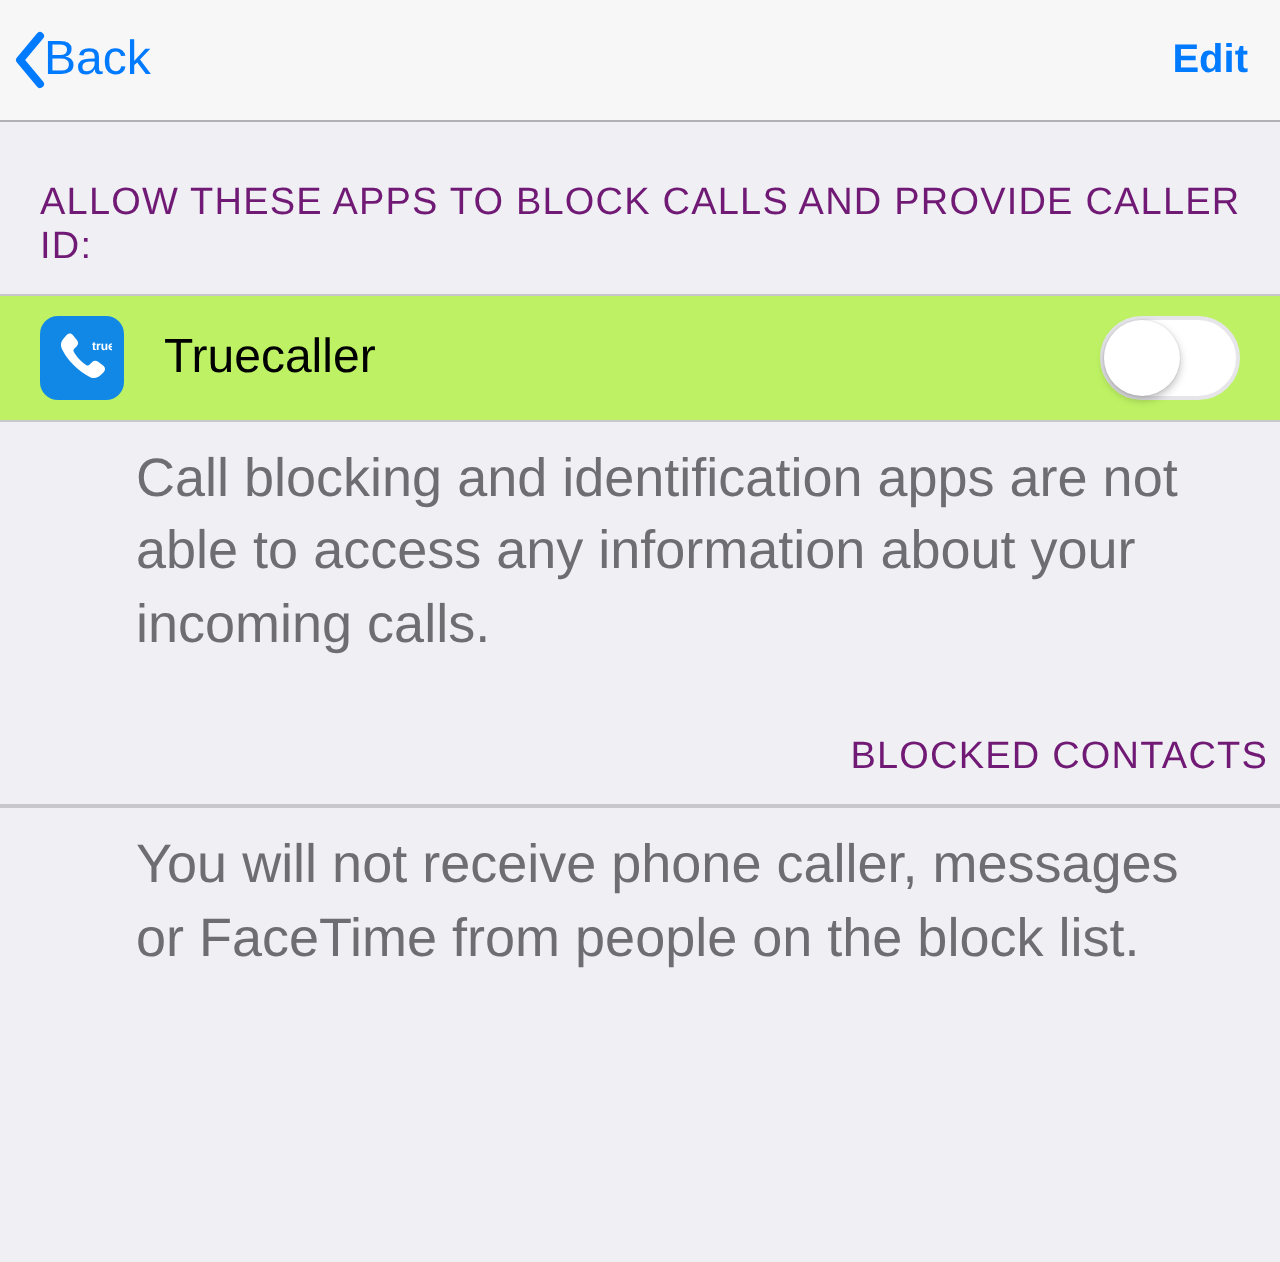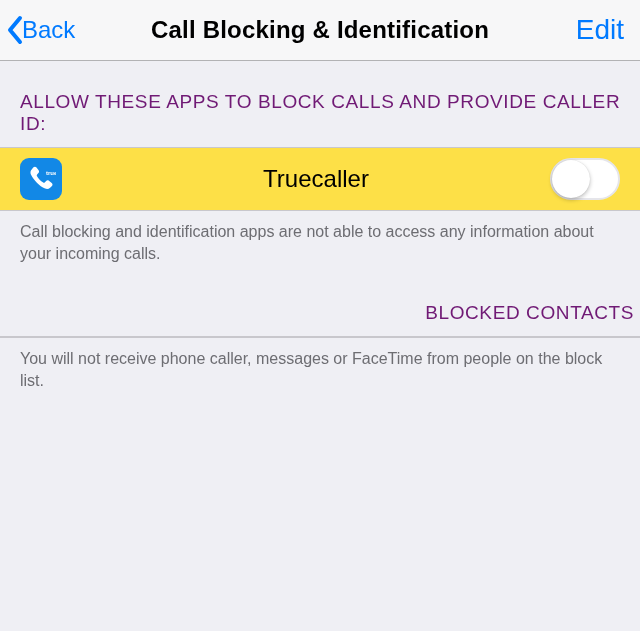--- a/index.html
+++ b/index.html
@@ -36,48 +36,48 @@
     position: absolute;
     left: 0; right: 0;
     text-align: center;
     font-size: 24px;
     font-weight: 600;
     letter-spacing: 0.2px;
     pointer-events: none;
   }
   .nav-edit {
     color: #007aff;
-    font-size: 28px;
-    font-weight: 400;
+    font-size: 20px;
+    font-weight: 700;
     cursor: pointer;
     padding-right: 6px;
     text-align: center;
   }
 
   
   .section-header {
     font-size: 19px;
     letter-spacing: 0.6px;
     color: #701a75;
     padding: 30px 6px 12px 20px;
     text-transform: uppercase;
   }
   .section-footer {
-    font-size: 16px;
+    font-size: 27px;
     color: #6d6d72;
     padding: 10px 20px 24px 20px;
     line-height: 1.35;
+    margin-left: 48px;
   }
 
   
   .cell-group {
-    background: #fde047;
+    background: #bef264;
     border-top: 1px solid #c8c7cc;
     border-bottom: 1px solid #c8c7cc;
-    text-align: center;
   }
   .cell {
     display: flex;
     align-items: center;
     min-height: 62px;
     padding: 8px 20px;
     position: relative;
   }
   .cell + .cell::before {
     content: "";
@@ -141,21 +141,20 @@
 
 <div class="navbar">
   <div class="nav-back">
     <span>
       <svg width="18" height="30" viewBox="0 0 18 30">
         <polyline points="14,3 4,15 14,27" fill="none" stroke="#007aff" stroke-width="4" stroke-linecap="round" stroke-linejoin="round"></polyline>
       </svg>
     </span>
     <span class="nav-back-label">Back</span>
   </div>
-  <div class="nav-title">Call Blocking &amp; Identification</div>
   <div class="nav-edit">Edit</div>
 </div>
 
 <div class="section-header">Allow these apps to block calls and provide caller ID:</div>
 <div class="cell-group">
   <div class="cell">
     <div class="app-icon">
       <span>
         <svg width="30" height="30" viewBox="0 0 30 30">
           <path d="M7.2 3.6c1.1-1.1 2.4-1.1 3.3 0l2.1 2.7c.7.9.6 2-.2 2.8l-1.3 1.3c-.4.4-.5 1-.2 1.5 1 1.9 3 4.6 6.3 6.7.5.3 1.1.2 1.5-.2l1.4-1.4c.8-.8 1.9-.9 2.8-.2l2.8 2.1c1.1.9 1.1 2.2 0 3.3l-1.6 1.6c-1.3 1.3-3.3 1.6-5 .8C13.3 21.8 7.8 16.3 4.9 10.4c-.8-1.7-.5-3.7.8-5L7.2 3.6z" fill="#fff"></path>

